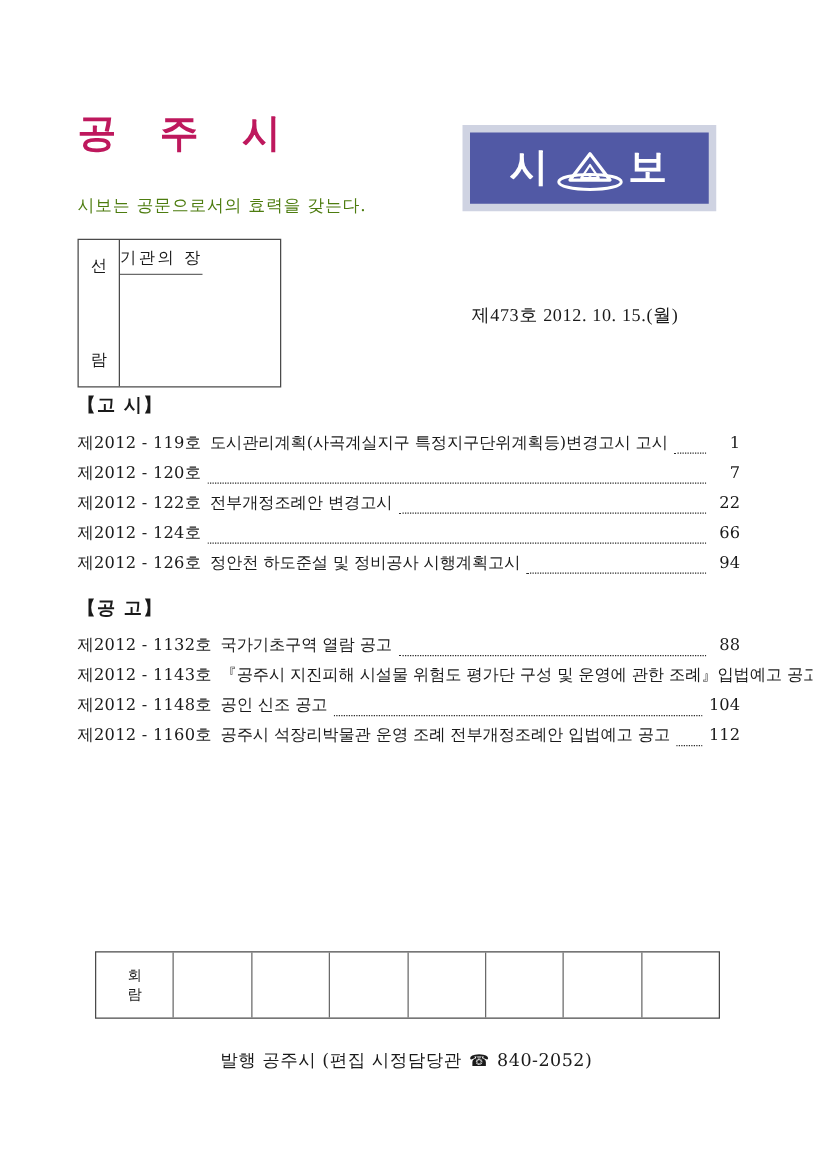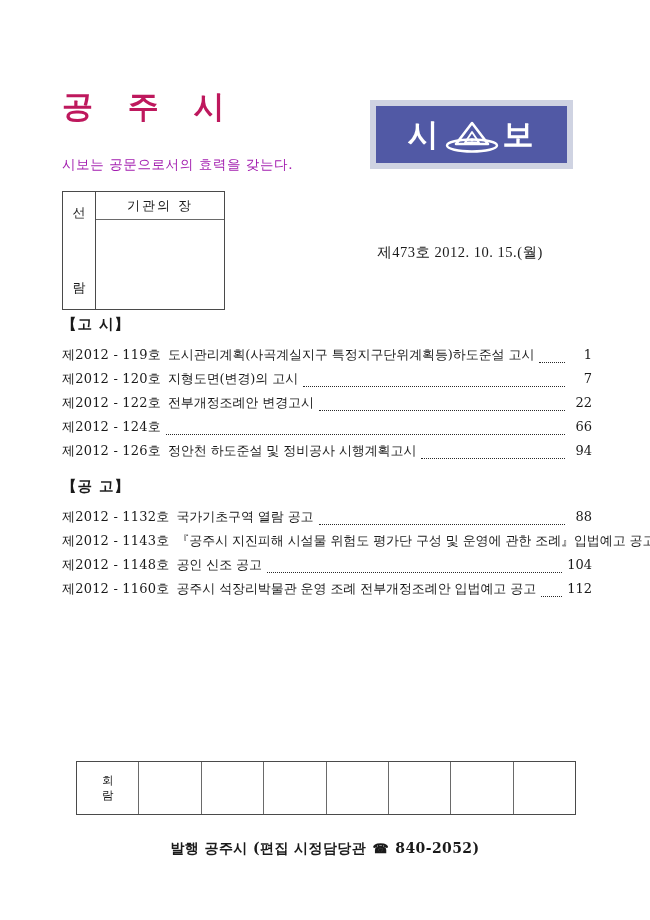--- a/index.html
+++ b/index.html
@@ -41,21 +41,21 @@
     white-space: nowrap;
     color: #be185d;
   }
   .tagline {
     position: absolute;
     left: 62px;
     top: 70px;
     font-size: 13.5px;
     letter-spacing: 0.6px;
     white-space: nowrap;
-    color: #a21caf;
+    color: #4d7c0f;
   }
 
   
   .logo-box {
     position: absolute;
     left: 370px;
     top: 100px;
     width: 203px;
     height: 69px;
     background: #cfd3e2;
@@ -111,21 +111,21 @@
     left: 0;
     width: 100%;
     text-align: center;
     font-size: 13px;
   }
   .sel-left .ch-top { top: 12px; }
   .sel-left .ch-bot { bottom: 12px; }
   .sel-right {
     flex: 1;
     display: flex;
-    flex-direction: column;
+    flex-direction: row;
     box-sizing: border-box;
   }
   .sel-head {
     height: 28px;
     border-bottom: 1.2px solid #6a6a6a;
     box-sizing: border-box;
     display: flex;
     align-items: center;
     justify-content: center;
     font-size: 13px;
@@ -233,21 +233,21 @@
   }
 
   
   .footer {
     position: absolute;
     left: 0;
     top: 840px;
     width: 650px;
     text-align: center;
     font-size: 14px;
-    font-weight: bold;
+    font-weight: normal;
     letter-spacing: 0.4px;
     white-space: nowrap;
   }
   .footer .phone-icon {
     font-size: 13px;
     margin: 0 1px;
   }
 </style>
 </head>
 <body>
@@ -287,27 +287,26 @@
     </div>
   </div>
 
   <div class="issue-line">제473호  2012. 10. 15.(월)</div>
 
   <div class="section" id="section-gosi">
     <div class="section-title">【고   시】</div>
     <ul class="toc-list">
       <li class="toc-item">
         <span class="toc-num">제2012 - 119호</span>
-        <span class="toc-label">도시관리계획(사곡계실지구 특정지구단위계획등)하도준설 고시</span>
+        <span class="toc-label">도시관리계획(사곡계실지구 특정지구단위계획등)변경고시 고시</span>
         <span class="toc-leader"></span>
         <span class="toc-page">1</span>
       </li>
       <li class="toc-item">
         <span class="toc-num">제2012 - 120호</span>
-        <span class="toc-label">지형도면(변경)의 고시</span>
         <span class="toc-leader"></span>
         <span class="toc-page">7</span>
       </li>
       <li class="toc-item">
         <span class="toc-num">제2012 - 122호</span>
         <span class="toc-label">전부개정조례안 변경고시</span>
         <span class="toc-leader"></span>
         <span class="toc-page">22</span>
       </li>
       <li class="toc-item">

